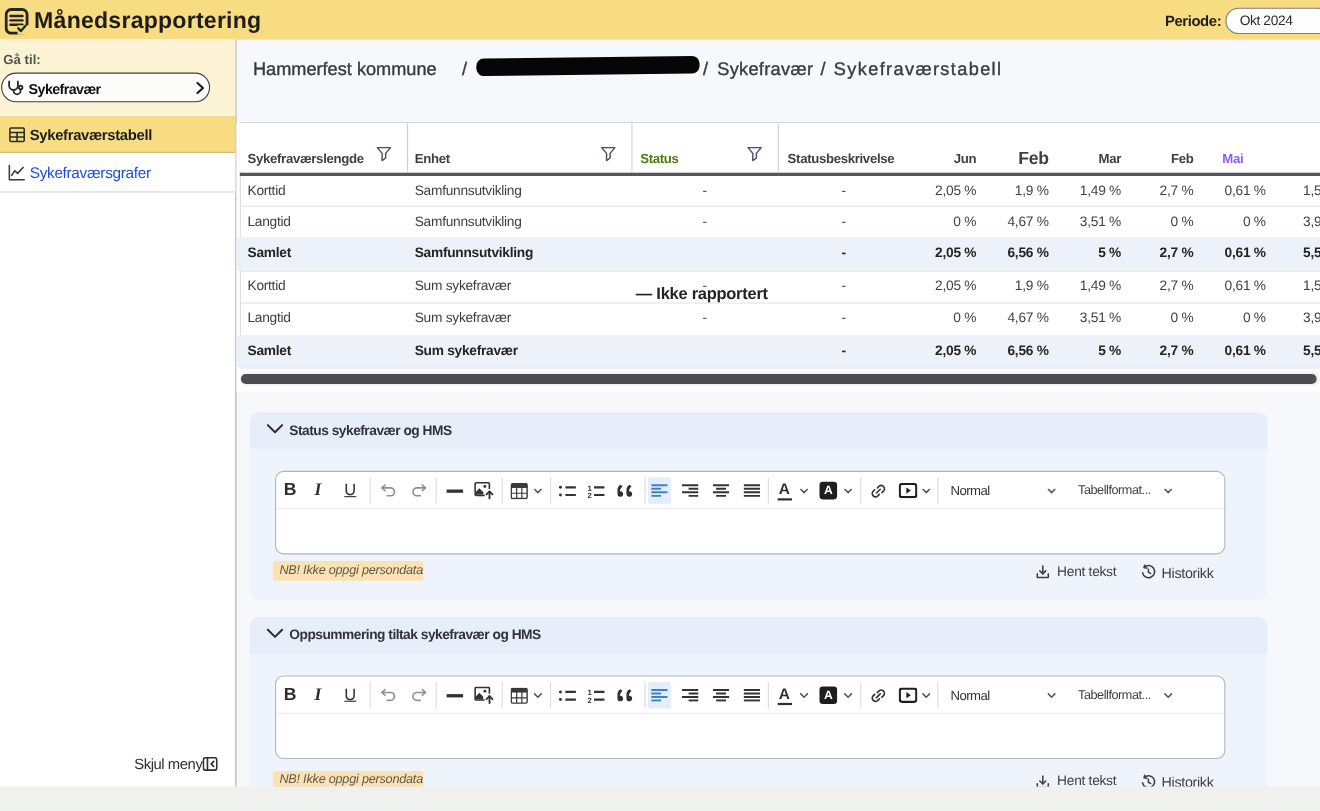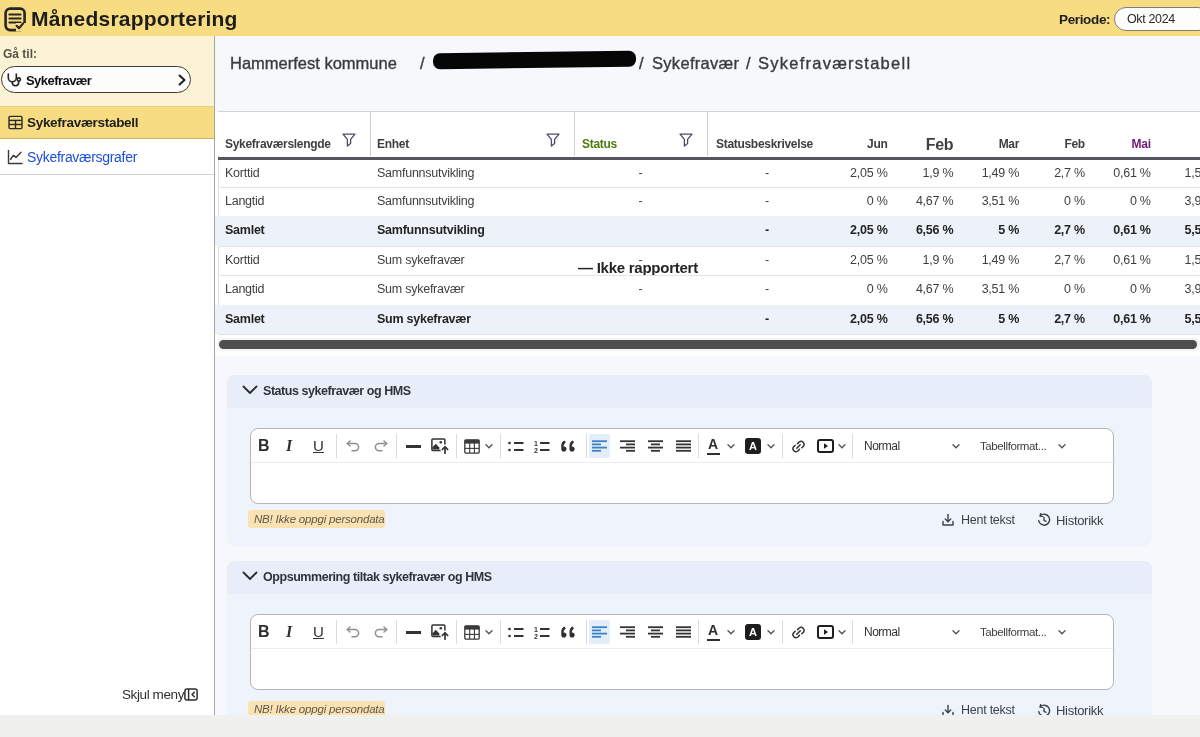--- a/index.html
+++ b/index.html
@@ -77,21 +77,21 @@
 <div class="abs" style="left:218px;top:111px;width:1px;height:223px;background:#dcdcdc;"></div>
 <div class="abs" style="left:218px;top:112px;width:982px;height:44px;background:#fff;"></div>
 <div class="abs" style="left:225px;top:138px;font-size:12px;font-weight:bold;color:#3f3f3f;line-height:13.5px;letter-spacing:-0.3px;">Sykefraværslengde</div>
 <div class="abs" style="left:377px;top:138px;font-size:12px;font-weight:bold;color:#3f3f3f;line-height:13.5px;letter-spacing:-0.3px;">Enhet</div>
 <div class="abs" style="left:582px;top:138px;font-size:12px;font-weight:bold;color:#4d7c0f;line-height:13.5px;letter-spacing:-0.3px;text-align:center;">Status</div>
 <div class="abs" style="left:716px;top:138px;font-size:12px;font-weight:bold;color:#3f3f3f;line-height:13.5px;letter-spacing:-0.3px;">Statusbeskrivelse</div>
 <div class="abs" style="left:827.5px;top:138px;width:60px;font-size:12px;font-weight:bold;color:#3f3f3f;line-height:13.5px;letter-spacing:-0.3px;text-align:right;">Jun</div>
 <div class="abs" style="left:893.3px;top:138px;width:60px;font-size:16px;font-weight:bold;color:#3f3f3f;line-height:13.5px;letter-spacing:-0.3px;text-align:right;">Feb</div>
 <div class="abs" style="left:959.1px;top:138px;width:60px;font-size:12px;font-weight:bold;color:#3f3f3f;line-height:13.5px;letter-spacing:-0.3px;text-align:right;">Mar</div>
 <div class="abs" style="left:1024.9px;top:138px;width:60px;font-size:12px;font-weight:bold;color:#3f3f3f;line-height:13.5px;letter-spacing:-0.3px;text-align:right;">Feb</div>
-<div class="abs" style="left:1090.7px;top:138px;width:60px;font-size:12px;font-weight:bold;color:#701a75;line-height:13.5px;letter-spacing:-0.3px;text-align:right;">Mai</div>
+<div class="abs" style="left:1090.7px;top:138px;width:60px;font-size:12px;font-weight:bold;color:#8b5cf6;line-height:13.5px;letter-spacing:-0.3px;text-align:center;">Mai</div>
 <div class="abs" style="left:342px;top:112px;width:28px;height:44px;">
     <svg width="14" height="14" viewBox="0 0 14 14" style="position:absolute;right:14px;bottom:9px;">
 <path d="M1 1.2 H13 L8.6 6.4 V10.6 L5.4 13 V6.4 Z" fill="none" stroke="#4a4e68" stroke-width="1.3" stroke-linejoin="round"></path>
 </svg>
   </div>
 <div class="abs" style="left:546px;top:112px;width:28px;height:44px;">
     <svg width="14" height="14" viewBox="0 0 14 14" style="position:absolute;right:14px;bottom:9px;">
 <path d="M1 1.2 H13 L8.6 6.4 V10.6 L5.4 13 V6.4 Z" fill="none" stroke="#4a4e68" stroke-width="1.3" stroke-linejoin="round"></path>
 </svg>
   </div>

